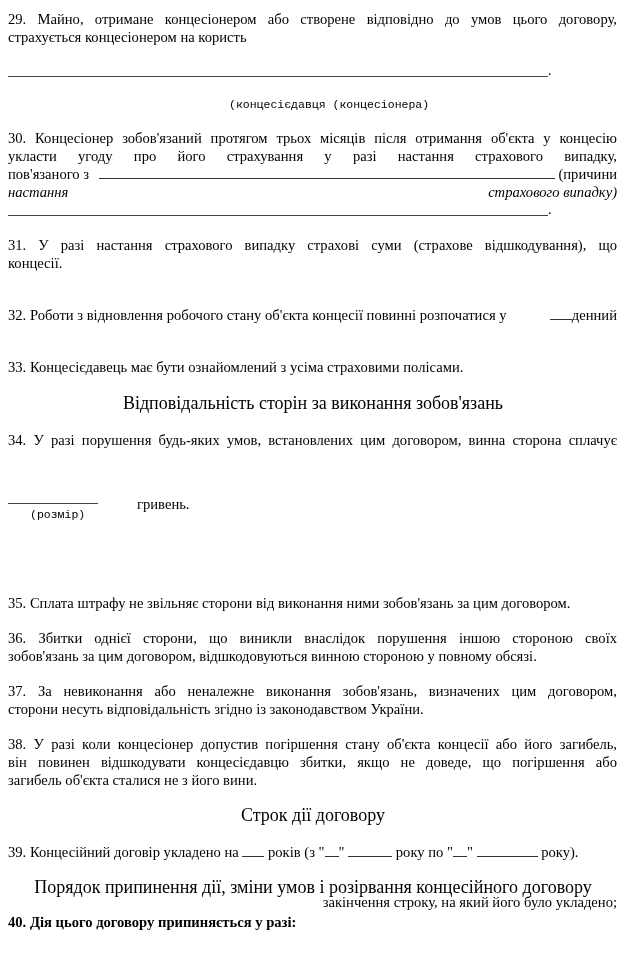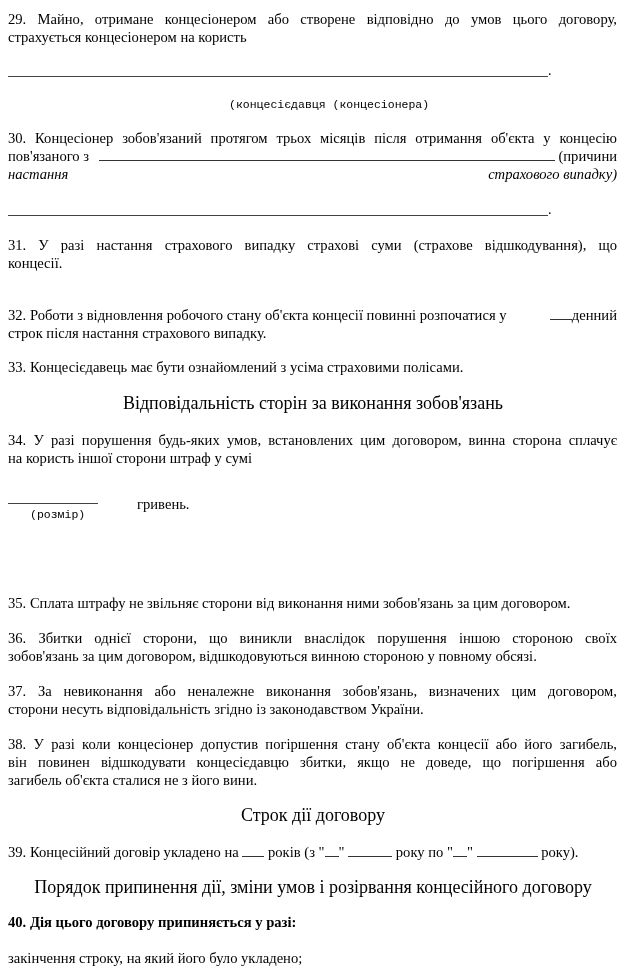--- a/index.html
+++ b/index.html
@@ -23,20 +23,21 @@
 <div class="blk" style="top:10px;">
   <span class="jline">29. Майно, отримане концесіонером або створене відповідно до умов цього договору,</span>
   <span class="line">страхується концесіонером на користь</span>
 </div>
 <div class="uline" style="left:8px; top:76px; width:540px;"></div>
 <span class="dot" style="left:548px; top:62px;">.</span>
 <span class="caption" style="left:229px; top:96px;">(концесієдавця (концесіонера)</span>
 
 <div class="blk" style="top:129px;">
   <span class="jline">30. Концесіонер зобов'язаний протягом трьох місяців після отримання об'єкта у концесію</span>
+  <span class="jline">укласти угоду про його страхування у разі настання страхового випадку,</span>
   <span class="line" style="position:relative; height:18px;">
     <span>пов'язаного з</span>
     <span class="blank" style="position:absolute; left:91px; top:0; width:456px;"></span>
     <span style="position:absolute; right:0; top:0;">(причини</span>
   </span>
   <span class="line" style="position:relative; height:18px;font-style:italic;">
     <span>настання</span>
     <span style="position:absolute; right:0; top:0;">страхового випадку)</span>
   </span>
 </div>
@@ -47,32 +48,30 @@
   <span class="jline">31. У разі настання страхового випадку страхові суми (страхове відшкодування), що</span>
   <span class="line">концесії.</span>
 </div>
 
 <div class="blk" style="top:306px;">
   <span class="line" style="position:relative; height:18px;">
     <span>32. Роботи з відновлення робочого стану об'єкта концесії повинні розпочатися у</span>
     <span class="blank" style="position:absolute; left:542px; top:0; width:22px;"></span>
     <span style="position:absolute; right:0; top:0;">денний</span>
   </span>
-  <span class="line">строк після настання страхового випадку.</span>
 </div>
 
 <div class="blk" style="top:358px;">
   <span class="line">33. Концесієдавець має бути ознайомлений з усіма страховими полісами.</span>
 </div>
 
 <div class="heading" style="top:394px;">Відповідальність сторін за виконання зобов'язань</div>
 
 <div class="blk" style="top:431px;">
   <span class="jline">34. У разі порушення будь-яких умов, встановлених цим договором, винна сторона сплачує</span>
-  <span class="line">на користь іншої сторони штраф у сумі</span>
 </div>
 <div class="uline" style="left:8px; top:503px; width:90px;"></div>
 <span style="position:absolute; left:137px; top:495px;">гривень.</span>
 <span class="caption" style="left:30px; top:506px;">(розмір)</span>
 
 <div class="blk" style="top:594px;">
   <span class="line">35. Сплата штрафу не звільняє сторони від виконання ними зобов'язань за цим договором.</span>
 </div>
 
 <div class="blk" style="top:629px;">
@@ -103,15 +102,15 @@
     <span class="blank" style="width:61px;"></span>
     <span>року).</span>
   </span>
 </div>
 
 <div class="heading" style="top:878px;">Порядок припинення дії, зміни умов і розірвання концесійного договору</div>
 
 <div class="blk" style="top:913px;font-weight:bold;">
   <span class="line">40. Дія цього договору припиняється у разі:</span>
 </div>
-<div class="blk" style="top:949px;">
+<div class="blk" style="top:893px;text-align:right;">
   <span class="line">закінчення строку, на який його було укладено;</span>
 </div>
 
 </body></html>

